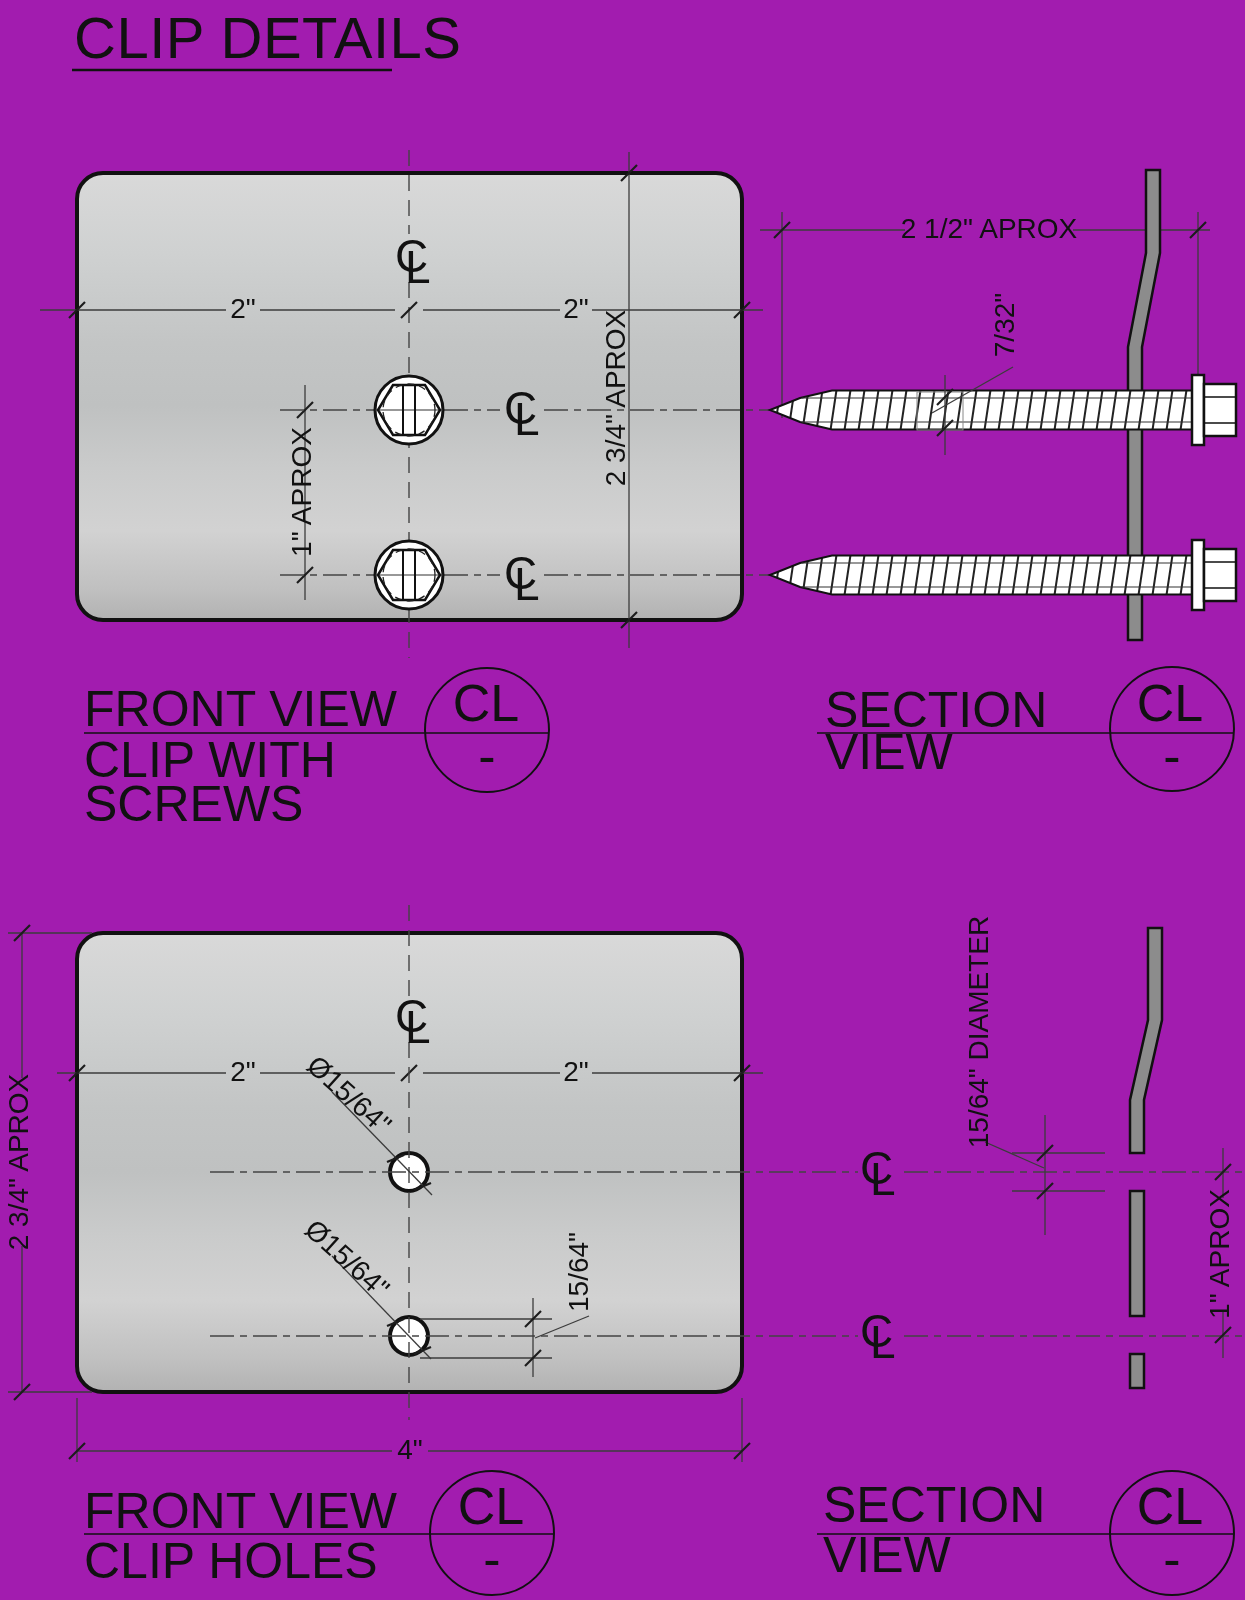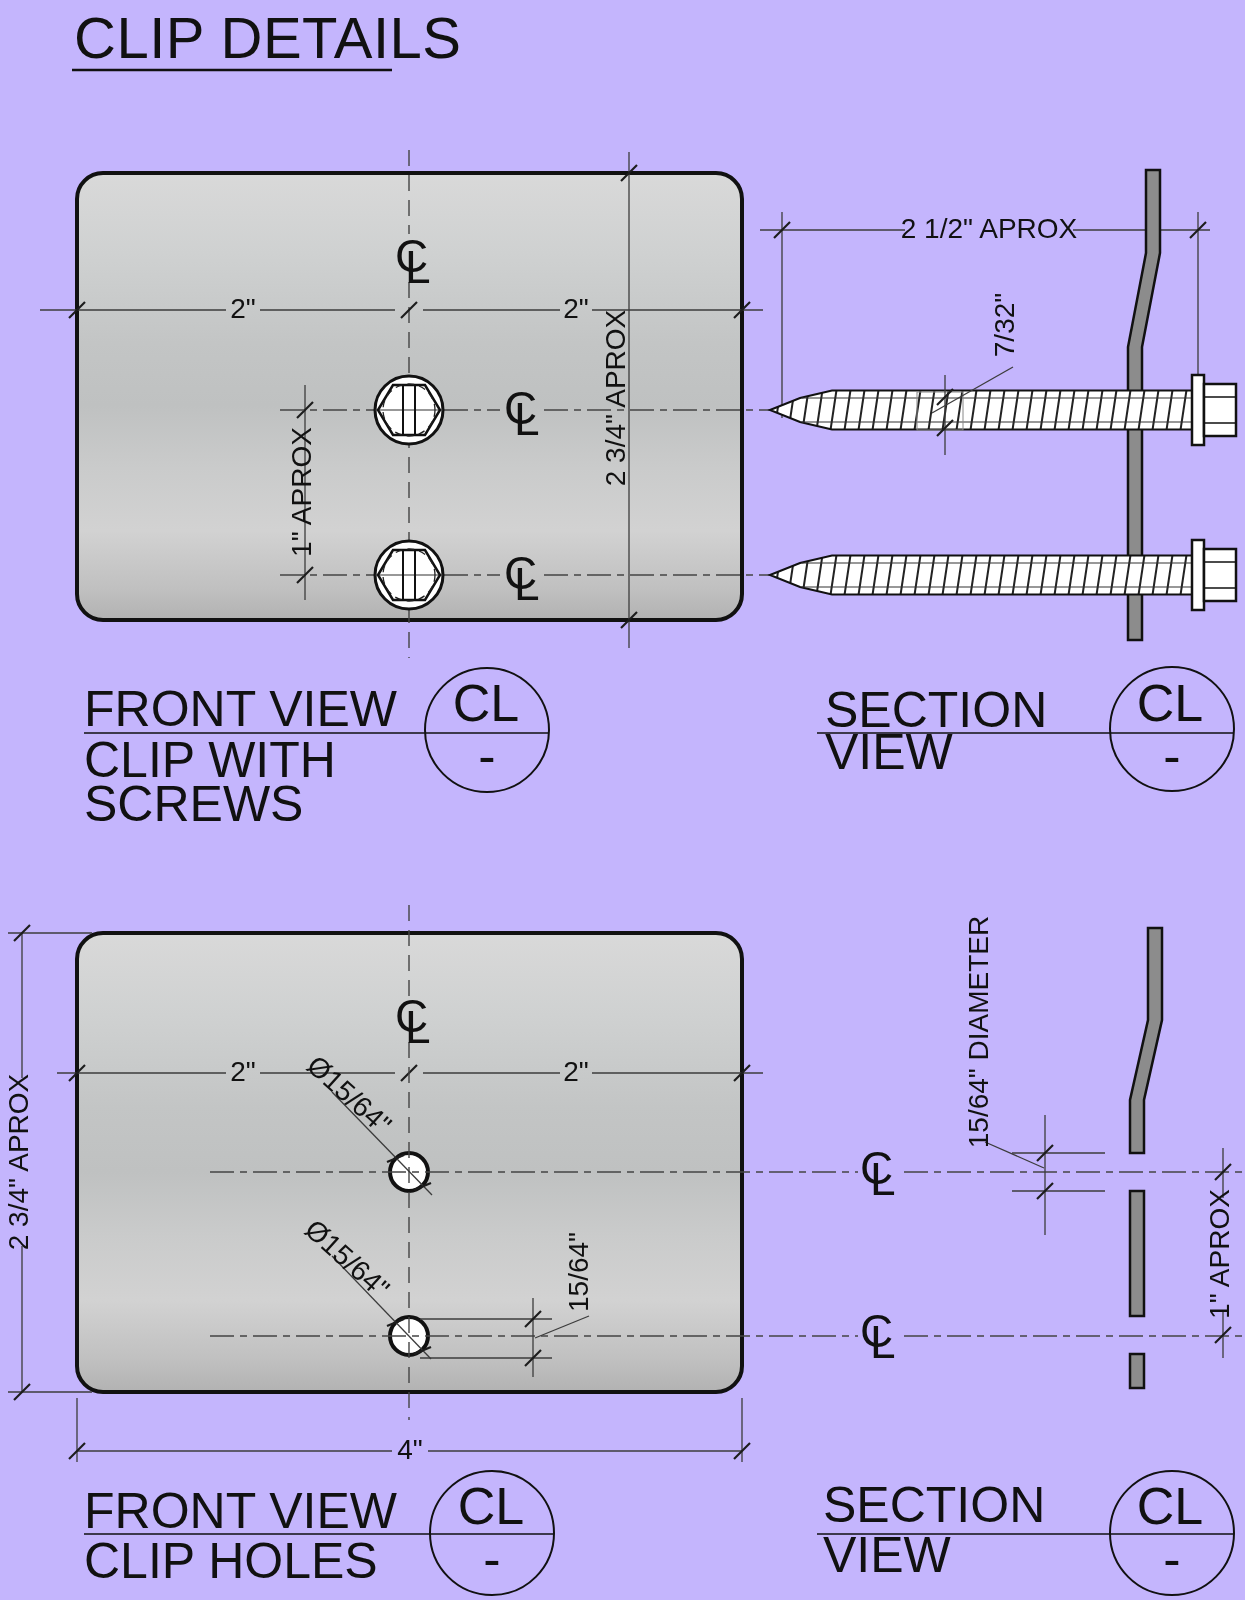--- a/index.html
+++ b/index.html
@@ -1,16 +1,16 @@
 <!DOCTYPE html>
 <html><head>
 <meta charset="utf-8">
 <style>
   html,body{margin:0;padding:0;background:#ffffff;}
-  .stage{position:relative;width:1245px;height:1600px;background:#c4b5fd;overflow:hidden;}
+  .stage{position:relative;width:1245px;height:1600px;background:#a21caf;overflow:hidden;}
   svg{display:block;}
   .plate{fill:url(#plateGrad);stroke:#111;stroke-width:4;}
   .secplate{fill:#8c8c8c;stroke:#111;stroke-width:2.5;}
   .ln2{stroke:#111;stroke-width:2;fill:none;}
   .thin{stroke:#3c3c3c;stroke-width:1.3;fill:none;}
   .thin2{stroke:#333;stroke-width:1.2;fill:none;}
   .dim{stroke:#3c3c3c;stroke-width:1.3;fill:none;}
   .cl{stroke:#444;stroke-width:1.3;fill:none;stroke-dasharray:24 6 7 6;}
   .dash{stroke:#444;stroke-width:1.4;fill:none;stroke-dasharray:16 9;}
   .tick{stroke:#1c1c1c;stroke-width:2.2;fill:none;}

